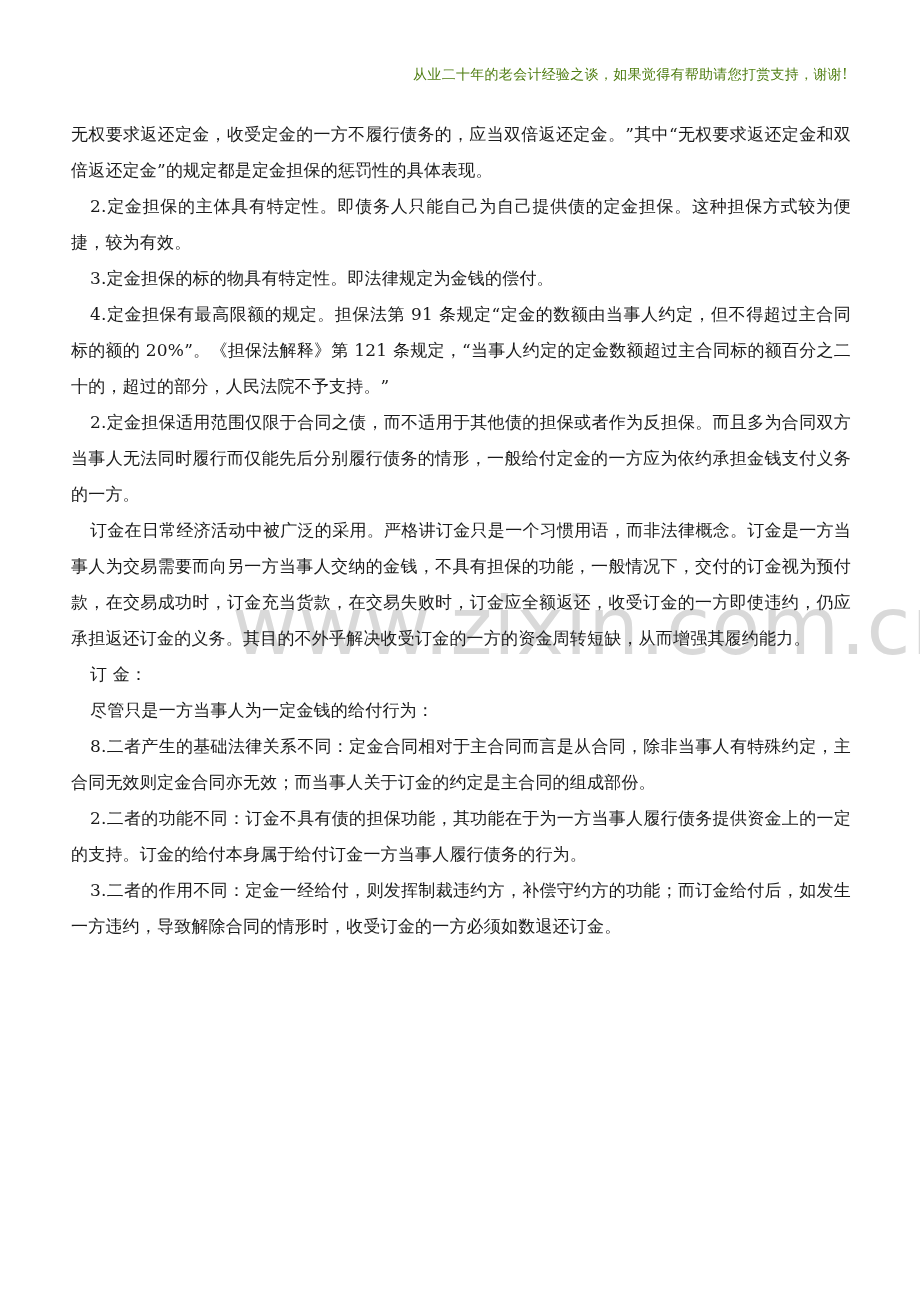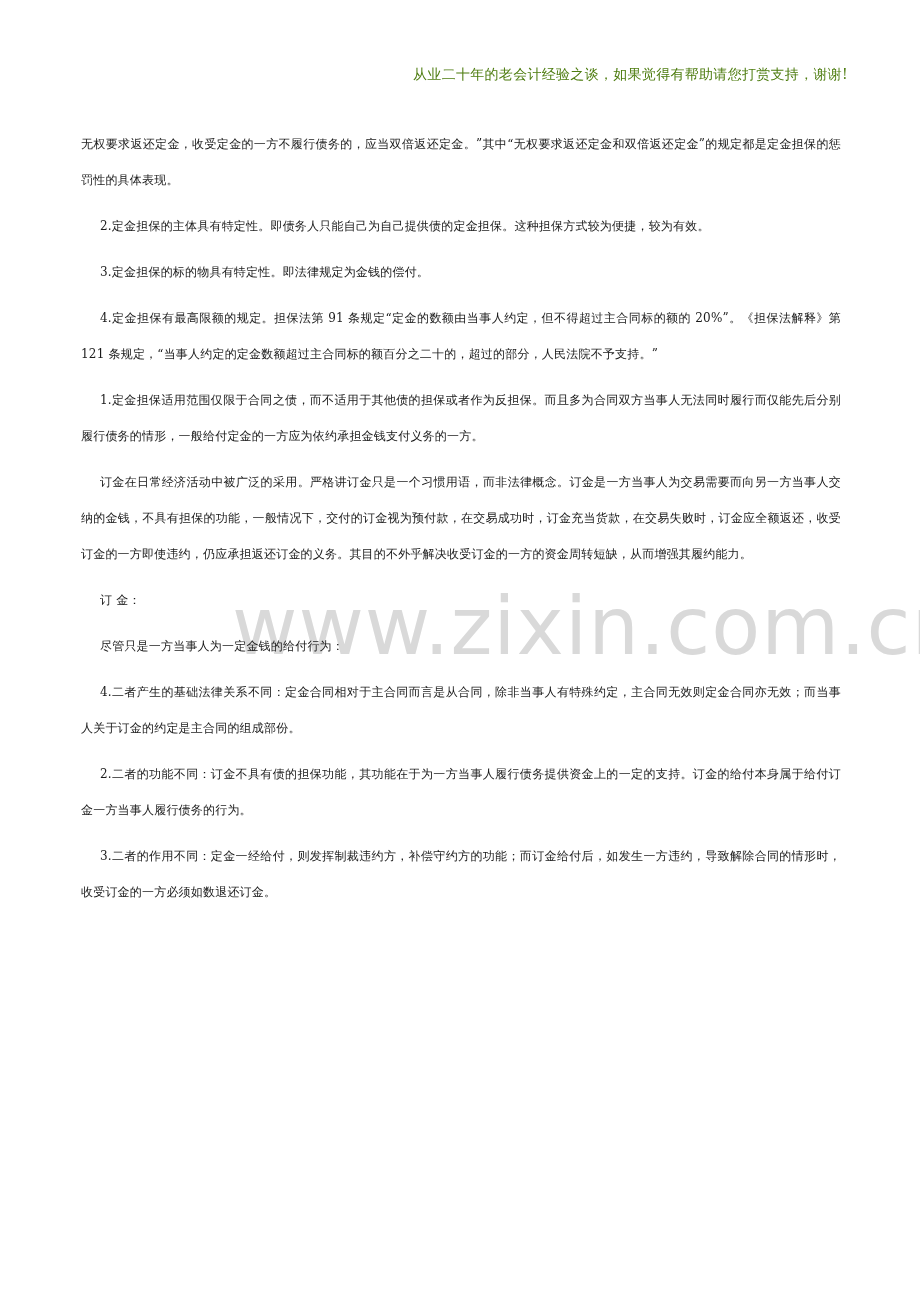--- a/index.html
+++ b/index.html
@@ -1,37 +1,37 @@
 <!DOCTYPE html>
 <html><head>
 <meta charset="utf-8">
 <style>
   html, body { margin: 0; padding: 0; background: #ffffff; }
   body { width: 920px; height: 1302px; position: relative; overflow: hidden;
          font-family: "DejaVu Serif", "Liberation Serif", serif; color: #1a1a1a; }
   .header-note { position: absolute; top: 66px; right: 72px; font-size: 14px; color: #4d7c0f; letter-spacing: 0.3px; }
   .content { position: absolute; top: 116px; left: 71px; width: 780px; }
-  .para { margin: 10px; font-size: 12px; line-height: 36px; text-align: justify; letter-spacing: 0.2px; }
+  .para { margin: 0; font-size: 17px; line-height: 36px; text-align: justify; letter-spacing: 0.2px; }
   .indent { text-indent: 19px; }
   .watermark { position: absolute; left: 232px; top: 582px; font-family: "DejaVu Sans", "Liberation Sans", sans-serif;
                font-size: 80px; color: #d9d9d9; letter-spacing: 1px; line-height: 90px; pointer-events: none; z-index: 0; }
   .content { z-index: 1; }
 </style>
 </head>
 <body>
 
 <div class="header-note">从业二十年的老会计经验之谈，如果觉得有帮助请您打赏支持，谢谢!</div>
 
 <div class="watermark">www.zixin.com.cn</div>
 
 <div class="content">
   <p class="para">无权要求返还定金，收受定金的一方不履行债务的，应当双倍返还定金。”其中“无权要求返还定金和双倍返还定金”的规定都是定金担保的惩罚性的具体表现。</p>
   <p class="para indent">2.定金担保的主体具有特定性。即债务人只能自己为自己提供债的定金担保。这种担保方式较为便捷，较为有效。</p>
   <p class="para indent">3.定金担保的标的物具有特定性。即法律规定为金钱的偿付。</p>
   <p class="para indent">4.定金担保有最高限额的规定。担保法第 91 条规定“定金的数额由当事人约定，但不得超过主合同标的额的 20%”。《担保法解释》第 121 条规定，“当事人约定的定金数额超过主合同标的额百分之二十的，超过的部分，人民法院不予支持。”</p>
-  <p class="para indent">1.定金担保适用范围仅限于合同之债，而不适用于其他债的担保或者作为反担保。而且多为合同双方当事人无法同时履行而仅能先后分别履行债务的情形，一般给付定金的一方应为依约承担金钱支付义务的一方。</p>
+  <p class="para indent">2.定金担保适用范围仅限于合同之债，而不适用于其他债的担保或者作为反担保。而且多为合同双方当事人无法同时履行而仅能先后分别履行债务的情形，一般给付定金的一方应为依约承担金钱支付义务的一方。</p>
   <p class="para indent">订金在日常经济活动中被广泛的采用。严格讲订金只是一个习惯用语，而非法律概念。订金是一方当事人为交易需要而向另一方当事人交纳的金钱，不具有担保的功能，一般情况下，交付的订金视为预付款，在交易成功时，订金充当货款，在交易失败时，订金应全额返还，收受订金的一方即使违约，仍应承担返还订金的义务。其目的不外乎解决收受订金的一方的资金周转短缺，从而增强其履约能力。</p>
   <p class="para indent">订 金：</p>
   <p class="para indent">尽管只是一方当事人为一定金钱的给付行为：</p>
-  <p class="para indent">4.二者产生的基础法律关系不同：定金合同相对于主合同而言是从合同，除非当事人有特殊约定，主合同无效则定金合同亦无效；而当事人关于订金的约定是主合同的组成部份。</p>
+  <p class="para indent">8.二者产生的基础法律关系不同：定金合同相对于主合同而言是从合同，除非当事人有特殊约定，主合同无效则定金合同亦无效；而当事人关于订金的约定是主合同的组成部份。</p>
   <p class="para indent">2.二者的功能不同：订金不具有债的担保功能，其功能在于为一方当事人履行债务提供资金上的一定的支持。订金的给付本身属于给付订金一方当事人履行债务的行为。</p>
   <p class="para indent">3.二者的作用不同：定金一经给付，则发挥制裁违约方，补偿守约方的功能；而订金给付后，如发生一方违约，导致解除合同的情形时，收受订金的一方必须如数退还订金。</p>
 </div>
 
 </body></html>

